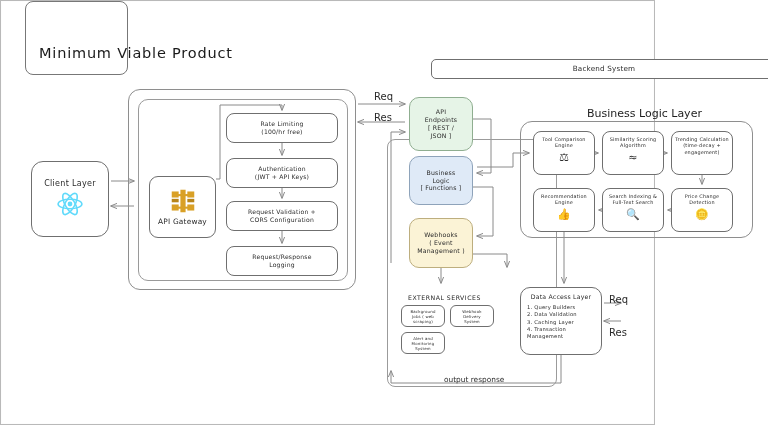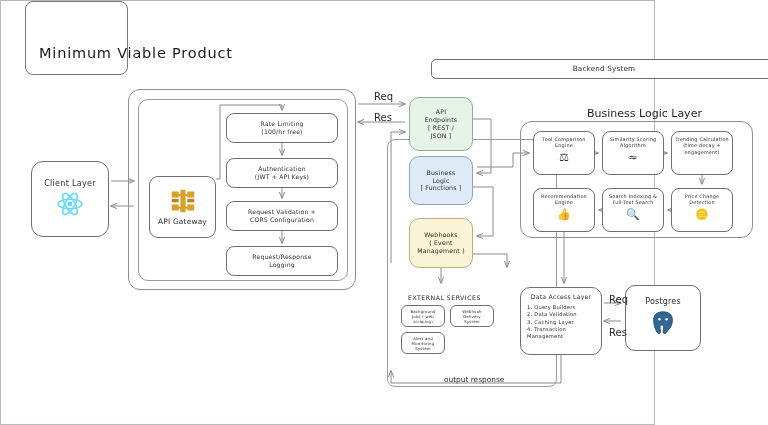--- a/index.html
+++ b/index.html
@@ -340,30 +340,20 @@
     <span class="dal-title lbl">Data Access Layer</span>
     <ol>
       <li>1. Query Builders</li>
       <li>2. Data Validation</li>
       <li>3. Caching Layer</li>
       <li>4. Transaction</li>
       <li>Management</li>
     </ol>
   </div>
 
-  <div class="node" id="postgres">
-    <span class="lbl">Postgres</span>
-    <svg class="pg-logo" viewBox="0 0 32 32">
-      <path d="M16 3c-6 0-10 3.2-10 8.4 0 4 1.1 8.4 2.6 11.6 .9 1.9 2.1 3.2 3.3 3.2 1 0 1.4-.8 1.4-2.2
-               0-1.6-.5-3-.5-4.6 0-1.4 .7-2.4 1.9-2.4 1.3 0 2 .9 2 2.3 0 1.7-.6 3-.6 4.7 0 1.4 .5 2.2 1.5 2.2
-               1.3 0 2.5-1.4 3.4-3.4C24.9 19.6 26 15.3 26 11.4 26 6.2 22 3 16 3z" fill="#336791" stroke="#24506f" stroke-width="1"></path>
-      <circle cx="12.2" cy="11" r="1.3" fill="#fff"></circle>
-      <circle cx="19.8" cy="11" r="1.3" fill="#fff"></circle>
-    </svg>
-  </div>
 
   <div class="edge-label" id="lbl-req-1">Req</div>
   <div class="edge-label" id="lbl-res-1">Res</div>
   <div class="edge-label" id="lbl-req-2">Req</div>
   <div class="edge-label" id="lbl-res-2">Res</div>
   <div class="edge-label" id="lbl-output">output response</div>
 
 </div>
 
 </body></html>

